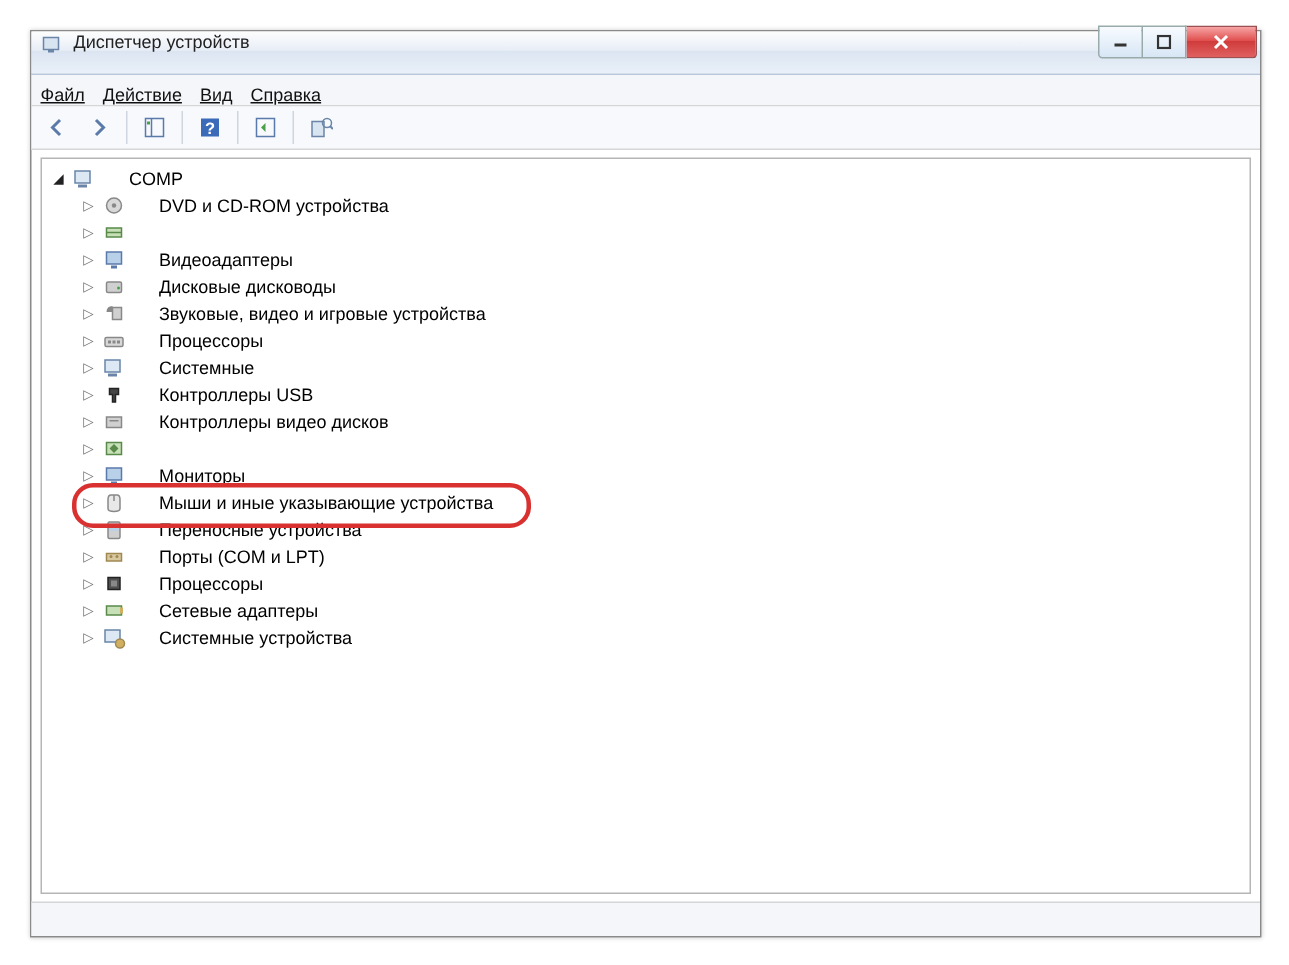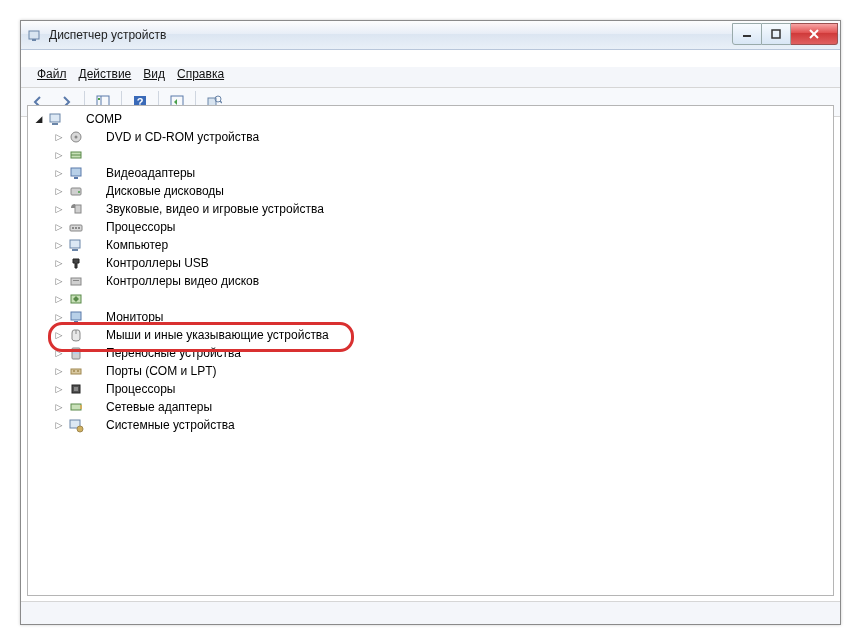--- a/index.html
+++ b/index.html
@@ -1,28 +1,28 @@
 <!DOCTYPE html>
 <html><head>
 <meta charset="utf-8">
 <style>
   html, body { margin: 0; padding: 0; font-family: "Segoe UI", Tahoma, sans-serif; font-size: 12px; background: #fff; }
   .window { width: 819px; height: 603px; margin: 20px; border: 1px solid #8a8a8a; background: #fff; position: relative; box-shadow: 0 0 3px rgba(0,0,0,0.2); }
 
   
-  .titlebar { height: 28px; background: linear-gradient(#fdfdfd,#e8eef7 45%,#dbe5f1 46%,#e9f0f8); border-bottom:1px solid #b8c6da; display:flex; align-items:center; padding:0 2px 0 6px; }
+  .titlebar { height: 28px; background: linear-gradient(#fdfdfd,#e8eef7 45%,#dbe5f1 46%,#e9f0f8); border-bottom:1px solid #b8c6da; display:flex; padding:0 2px 0 6px; }
   .titlebar .app-icon { width:16px; height:16px; margin-right:6px; display:flex; align-items:center; justify-content:center; }
   .titlebar .title { flex:1; color:#222; font-size:12px; }
   .winbtns { display:flex; height:20px; margin-top:-4px; }
   .winbtn { width:28px; height:20px; border:1px solid #9aa; border-left:none; background:linear-gradient(#f7fbff,#d8e6f5); display:flex; align-items:center; justify-content:center; font-size:11px; color:#333; }
   .winbtn:first-child { border-left:1px solid #9aa; border-radius:0 0 0 3px; }
   .winbtn.close { background:linear-gradient(#f7a4a4,#e05050 45%,#cf3a3a 46%,#e06060); color:#fff; border-color:#9a5050; border-radius:0 0 3px 0; width:46px; }
 
   
-  .menubar { height:20px; border-bottom:1px solid #d6d6d6; display:flex; align-items:flex-start; padding:0 16px; gap:12px; background:#f4f6fa;margin-top:17px; }
+  .menubar { height:20px; border-bottom:1px solid #d6d6d6; display:flex; align-items:flex-end; padding:0 6px; gap:12px; background:#f4f6fa; }
   .menuitem { color:#111; cursor:default; }
   .menuitem u { text-decoration:underline; }
 
   
   .toolbar { height:28px; border-bottom:1px solid #d6d6d6; display:flex; align-items:center; padding:0 4px; gap:2px; background:#f7f9fc; }
   .tbtn { width:24px; height:24px; border:1px solid transparent; display:flex; align-items:center; justify-content:center; }
   .tsep { width:1px; height:22px; background:#cfd6e0; margin:0 3px; }
 
   
   .content { position:absolute; left:6px; right:6px; top:84px; bottom:28px; border:1px solid #b5b5b5; background:#fff; overflow:auto; padding:4px 2px; }
@@ -217,21 +217,21 @@
               </li>
               <li>
                 <div class="node">
                   <span class="arrow">▷</span>
                   <span class="icon">
                     <svg width="16" height="16">
                       <rect x="2" y="3" width="10" height="8" fill="#dce8f4" stroke="#6a85a8"></rect>
                       <rect x="4" y="12" width="6" height="2" fill="#6a85a8"></rect>
                     </svg>
                   </span>
-                  <span class="label">Компьютер</span>
+                  <span class="label">Системные</span>
                 </div>
               </li>
               <li>
                 <div class="node">
                   <span class="arrow">▷</span>
                   <span class="icon">
                     <svg width="16" height="16">
                       <path d="M5 4 L11 4 L11 8 L9 8 L9 13 L7 13 L7 8 L5 8 Z" fill="#444" stroke="#222"></path>
                     </svg>
                   </span>

